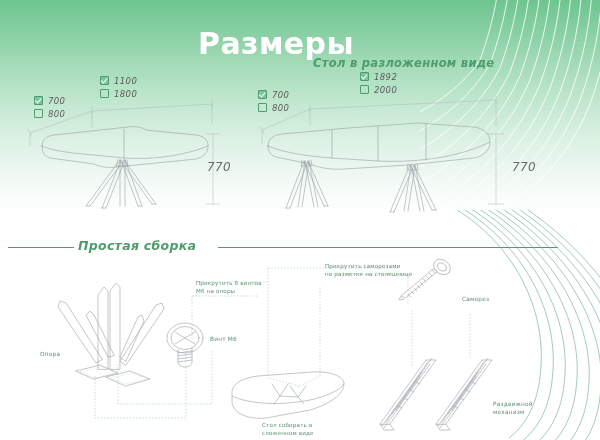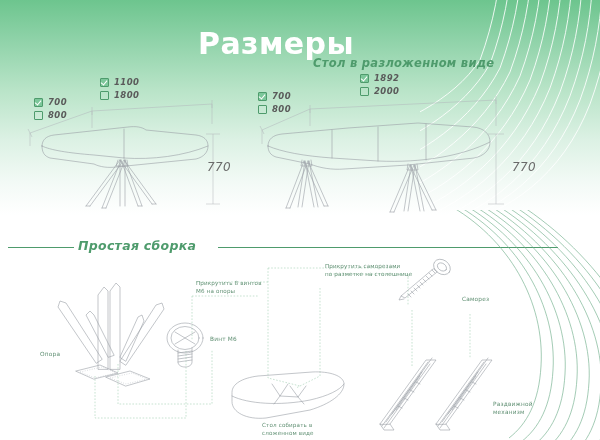--- a/index.html
+++ b/index.html
@@ -27,21 +27,21 @@
   }
   .sectitle{
     position:absolute;font-size:11.5px;font-weight:bold;color:#4e9b6c;
     font-style:italic;letter-spacing:.3px;white-space:nowrap;
   }
   #sec-left{left:55px;top:56px;}
   #sec-right{left:313px;top:56px;text-align:right;}
 
   
   .dimgroup{position:absolute;}
-  .dimrow{display:flex;align-items:flex-end;gap:5px;height:11px;margin-bottom:2px;font-weight:bold;}
+  .dimrow{display:flex;align-items:flex-start;gap:5px;height:11px;margin-bottom:2px;}
   .cb{
     width:7px;height:7px;border:1px solid #4e9b6c;background:transparent;
     display:inline-block;position:relative;border-radius:1px;flex:none;
   }
   .cb.on{background:#7cc79a;}
   .cb.on:after{
     content:"";position:absolute;left:1px;top:0px;width:3px;height:5px;
     border:solid #ffffff;border-width:0 1.2px 1.2px 0;transform:rotate(40deg);
   }
   .dimval{font-size:8.5px;font-style:italic;color:#5a5a5a;letter-spacing:.4px;}

